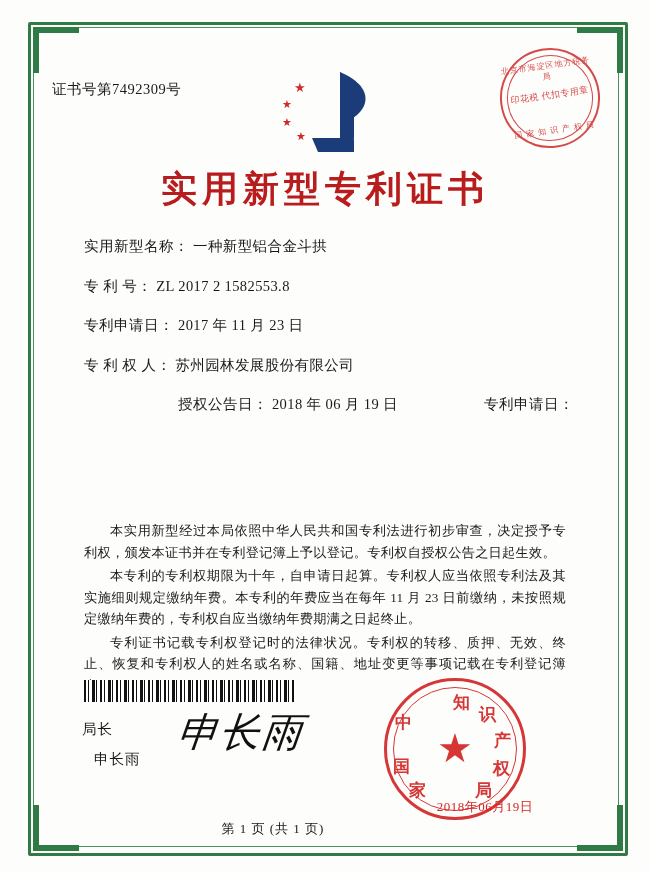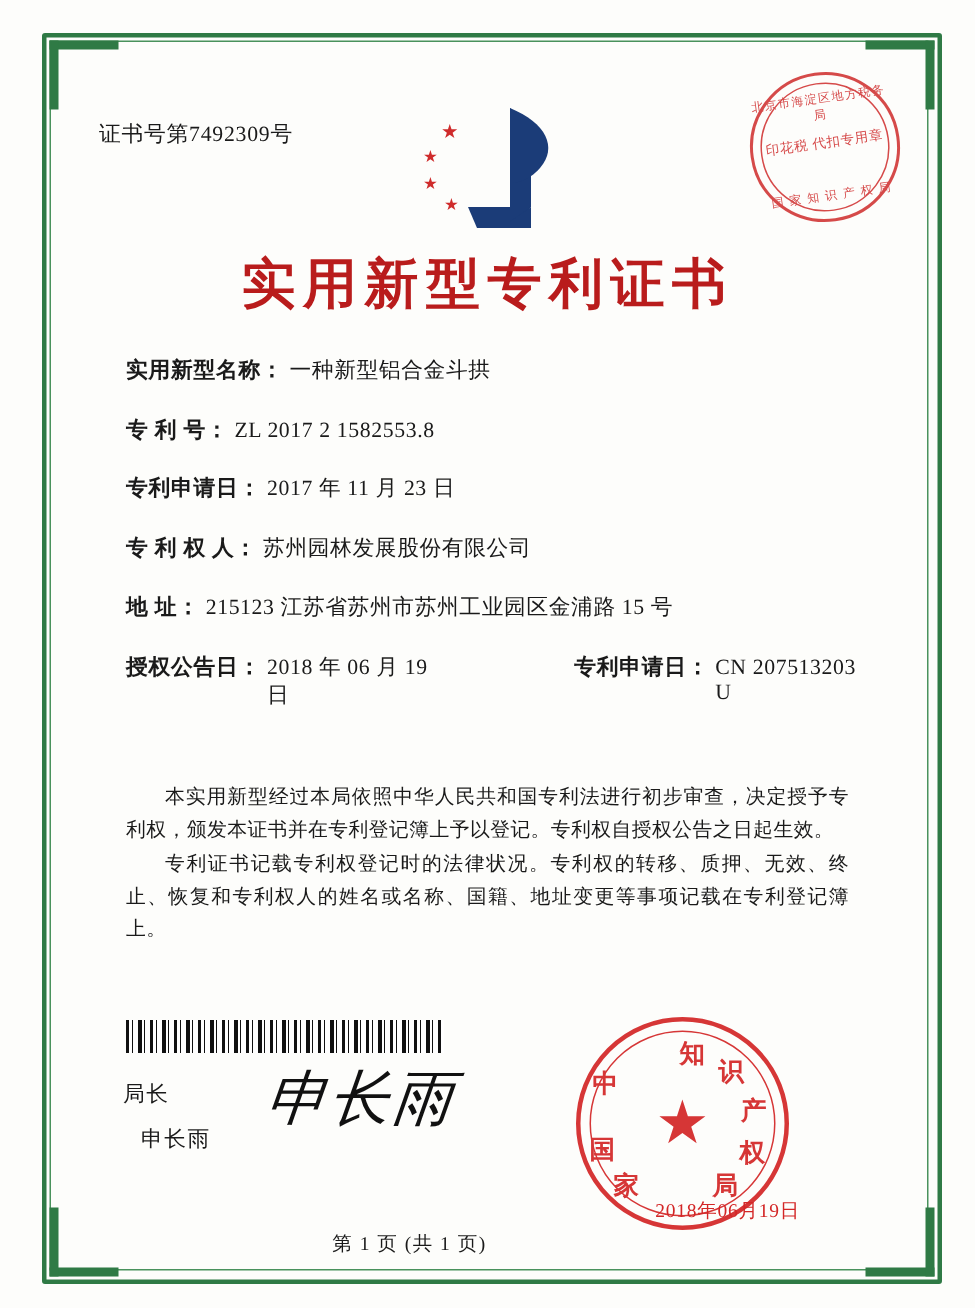--- a/index.html
+++ b/index.html
@@ -44,21 +44,21 @@
     border: 0 solid #2f7a45;
   }
   .corner.tl { left: 33px; top: 27px; border-left-width: 6px; border-top-width: 6px; border-color:#2f7a45; }
   .corner.tr { left: 577px; top: 27px; border-right-width: 6px; border-top-width: 6px; }
   .corner.bl { left: 33px; top: 805px; border-left-width: 6px; border-bottom-width: 6px; }
   .corner.br { left: 577px; top: 805px; border-right-width: 6px; border-bottom-width: 6px; }
 
   
   .cert-no {
     position: absolute;
-    left: 66px; top: 80px;
+    left: 52px; top: 80px;
     font-size: 14.5px;
     letter-spacing: 0.5px;
     font-family: "Liberation Serif", serif;
   }
 
   
   .emblem {
     position: absolute;
     left: 268px; top: 68px;
     width: 112px; height: 88px;
@@ -128,21 +128,20 @@
   }
   .field-row {
     display: flex;
     align-items: baseline;
     margin-bottom: 20.5px;
     font-size: 14.5px;
   }
   .field-label {
     white-space: nowrap;
     letter-spacing: 0.5px;
-    font-weight: bold;
   }
   .field-value {
     margin-left: 4px;
     letter-spacing: 0.4px;
   }
   .row-split {
     display: flex;
     align-items: baseline;
     justify-content: flex-end;
     font-size: 14.5px;
@@ -305,36 +304,32 @@
       <span class="field-value">ZL 2017 2 1582553.8</span>
     </div>
     <div class="field-row">
       <span class="field-label">专利申请日：</span>
       <span class="field-value">2017 年 11 月 23 日</span>
     </div>
     <div class="field-row">
       <span class="field-label">专 利 权 人：</span>
       <span class="field-value">苏州园林发展股份有限公司</span>
     </div>
-    <div class="field-row">
-      <span class="field-label">地        址：</span>
-      <span class="field-value">215123  江苏省苏州市苏州工业园区金浦路 15 号</span>
-    </div>
     <div class="row-split">
       <span class="field-label">授权公告日：</span>
       <span class="field-value">2018 年 06 月 19 日</span>
       <span class="second">
         <span class="field-label">专利申请日：</span>
-        <span class="field-value">CN 207513203 U</span>
       </span>
     </div>
   </div>
 
   <div class="body-text">
     <p>本实用新型经过本局依照中华人民共和国专利法进行初步审查，决定授予专利权，颁发本证书并在专利登记簿上予以登记。专利权自授权公告之日起生效。</p>
+    <p>本专利的专利权期限为十年，自申请日起算。专利权人应当依照专利法及其实施细则规定缴纳年费。本专利的年费应当在每年 11 月 23 日前缴纳，未按照规定缴纳年费的，专利权自应当缴纳年费期满之日起终止。</p>
     <p>专利证书记载专利权登记时的法律状况。专利权的转移、质押、无效、终止、恢复和专利权人的姓名或名称、国籍、地址变更等事项记载在专利登记簿上。</p>
   </div>
 
   <div class="barcode"></div>
 
   <div class="sig-label">局长</div>
   <div class="sig-name">申长雨</div>
   <div class="sig-script">申长雨</div>
 
   <div class="seal-main">

